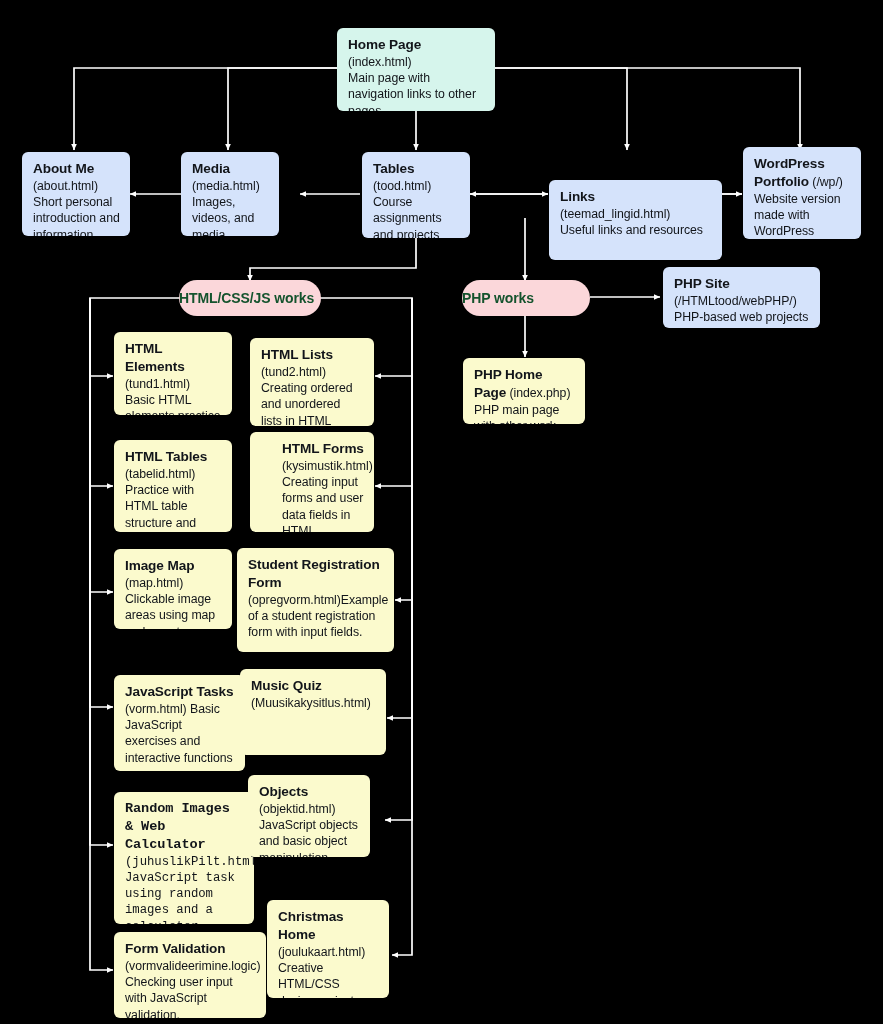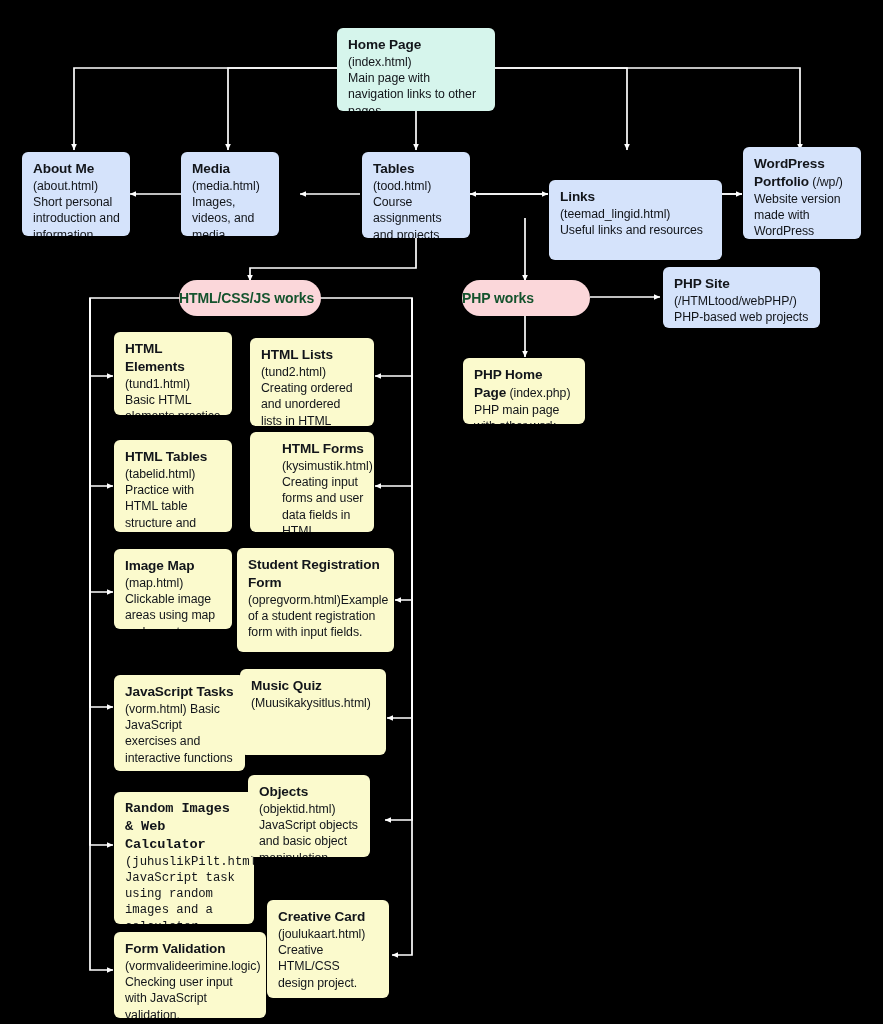--- a/index.html
+++ b/index.html
@@ -240,18 +240,18 @@
     <div class="d">(Muusikakysitlus.html)</div>
   </div>
 
   <div class="node yellow" style="left:248px; top:775px; width:122px; height:82px;">
     <span class="t">Objects</span>
     <div class="d">(objektid.html)</div>
     <div class="d">JavaScript objects and basic object manipulation</div>
   </div>
 
   <div class="node yellow" style="left:267px; top:900px; width:122px; height:98px;">
-    <span class="t">Creative Card</span>
+    <span class="t">Christmas Home</span>
     <div class="d">(joulukaart.html)</div>
     <div class="d">Creative HTML/CSS design project.</div>
   </div>
 
 </div>
 
 </body></html>

